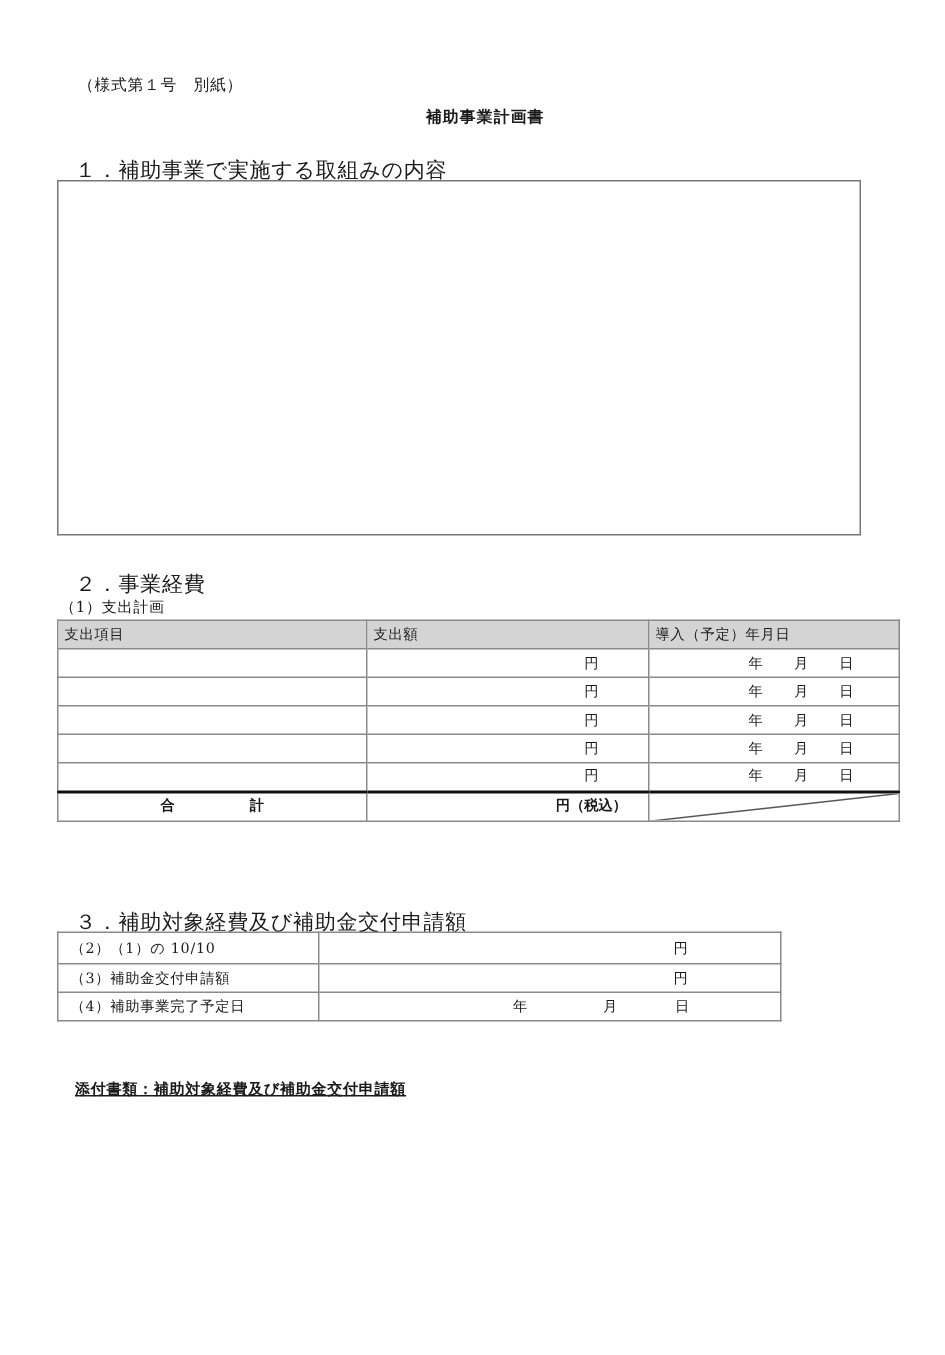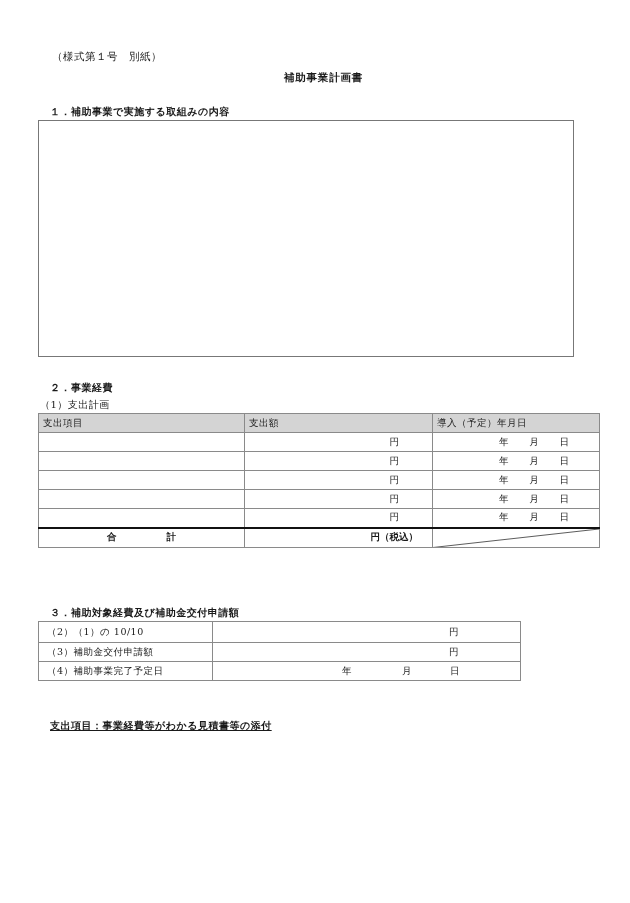--- a/index.html
+++ b/index.html
@@ -25,22 +25,22 @@
     .doc-title {
       left: 0; width: 630px; top: 71px;
       text-align: center;
       font-size: 10.5px;
       font-weight: bold;
       letter-spacing: 0.8px;
       padding-left: 17px;
       box-sizing: border-box;
     }
     .section-heading {
-      font-size: 10px;
-      font-weight: bold;
+      font-size: 14px;
+      font-weight: normal;
       letter-spacing: 0.5px;
     }
     .sec1-heading { left: 50px; top: 105px; }
     .content-box {
       left: 38px; top: 120px;
       width: 536px; height: 237px;
       border: 1px solid #777;
       box-sizing: border-box;
     }
     .sec2-heading { left: 50px; top: 381px; }
@@ -242,13 +242,13 @@
         <div class="date-line">
             <span class="y">年</span>
             <span class="m">月</span>
             <span class="d">日</span>
           </div>
       </td>
     </tr>
   </tbody>
 </table>
 
-<div class="abs attachment">支出項目：事業経費等がわかる見積書等の添付</div>
+<div class="abs attachment">添付書類：補助対象経費及び補助金交付申請額</div>
 
 </body></html>

